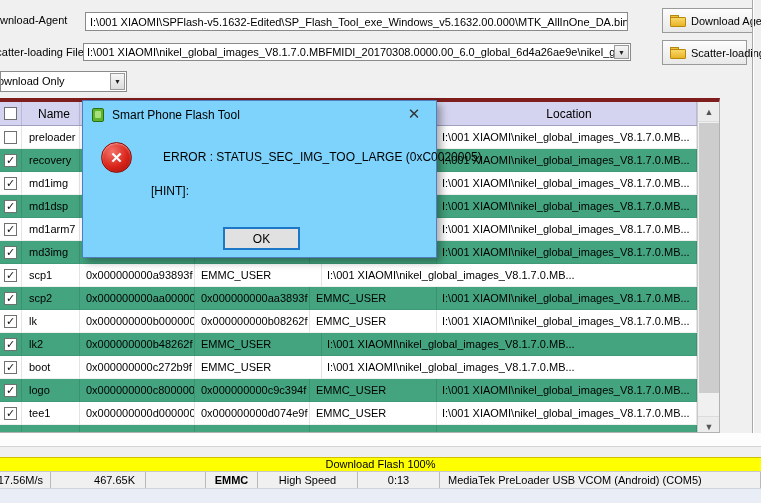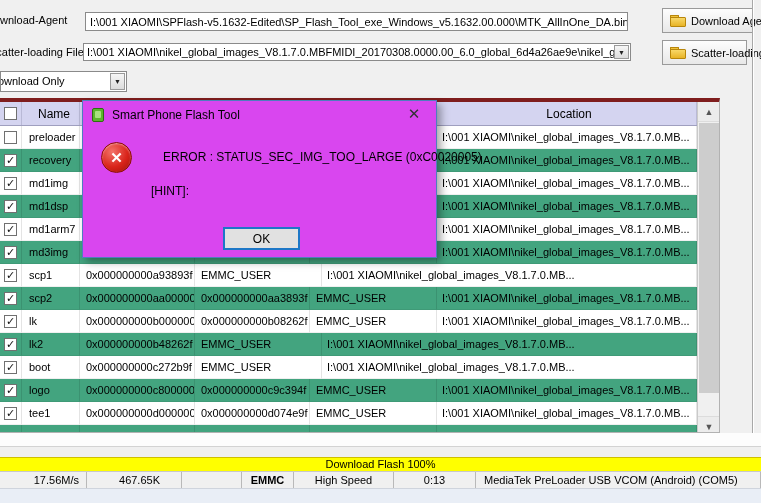--- a/index.html
+++ b/index.html
@@ -87,33 +87,33 @@
   .gap-white { position:absolute; left:0; top:433px; width:761px; height:14px; background:#fdfdfd; border-bottom:1px solid #d3d3d3; }
   .progress {
     position:absolute; left:0; top:457px; width:761px; height:15px;
     background:var(--yellow); border-top:1px solid #cfc000; border-bottom:1px solid #c8c8c8;
     display:flex; align-items:center; justify-content:center; line-height:13px;
   }
   .statusbar { position:absolute; left:0; top:472px; width:761px; height:17px;
     background:#f0f0f0; display:flex; border-bottom:1px solid #cfd4dd; }
   .statusbar .scell { height:100%; border-right:1px solid #b9b9b9; display:flex; align-items:center;
     white-space:nowrap; overflow:hidden; }
-  .sc1 { width:87px;  justify-content:flex-end; padding-right:7px; }
-  .sc2 { width:95px;  justify-content:flex-end; padding-right:21px; }
+  .sc1 { width:51px;  justify-content:flex-end; padding-right:7px; }
+  .sc2 { width:95px;  justify-content:flex-end; padding-right:10px; }
   .sc3 { width:60px; }
   .sc4 { width:52px;  justify-content:center; font-weight:bold; }
   .sc5 { width:100px; justify-content:center; }
   .sc6 { width:82px;  justify-content:center; }
   .sc7 { flex:1; padding-left:8px; border-right:none; }
   .bottom-strip { position:absolute; left:0; top:489px; width:761px; height:14px; background:#e9eef6; }
 
   
   .dialog {
     position:absolute; left:82px; top:100px; width:355px; height:158px;
-    background:#d946ef; border:1px solid #4f7dbe;
+    background:#7dd3fc; border:1px solid #4f7dbe;
     box-shadow:4px 4px 8px rgba(0,0,0,0.35); z-index:50;
   }
   .dlg-title { position:relative; height:27px; display:flex; align-items:center; padding-left:9px; }
   .dlg-title-text { font-size:12px; margin-left:8px; }
   .phone-icon { width:12px; height:14px; background:#5db52e; border:1px solid #2d6e12;
     border-radius:2px; position:relative; }
   .phone-icon:before { content:""; position:absolute; left:2px; top:2px; right:2px; height:7px;
     background:#a8e07e; border-radius:1px; }
   .dlg-close { position:absolute; right:10px; top:2px; width:24px; height:22px;
     display:flex; align-items:center; justify-content:center; font-size:15px; color:#333; }

